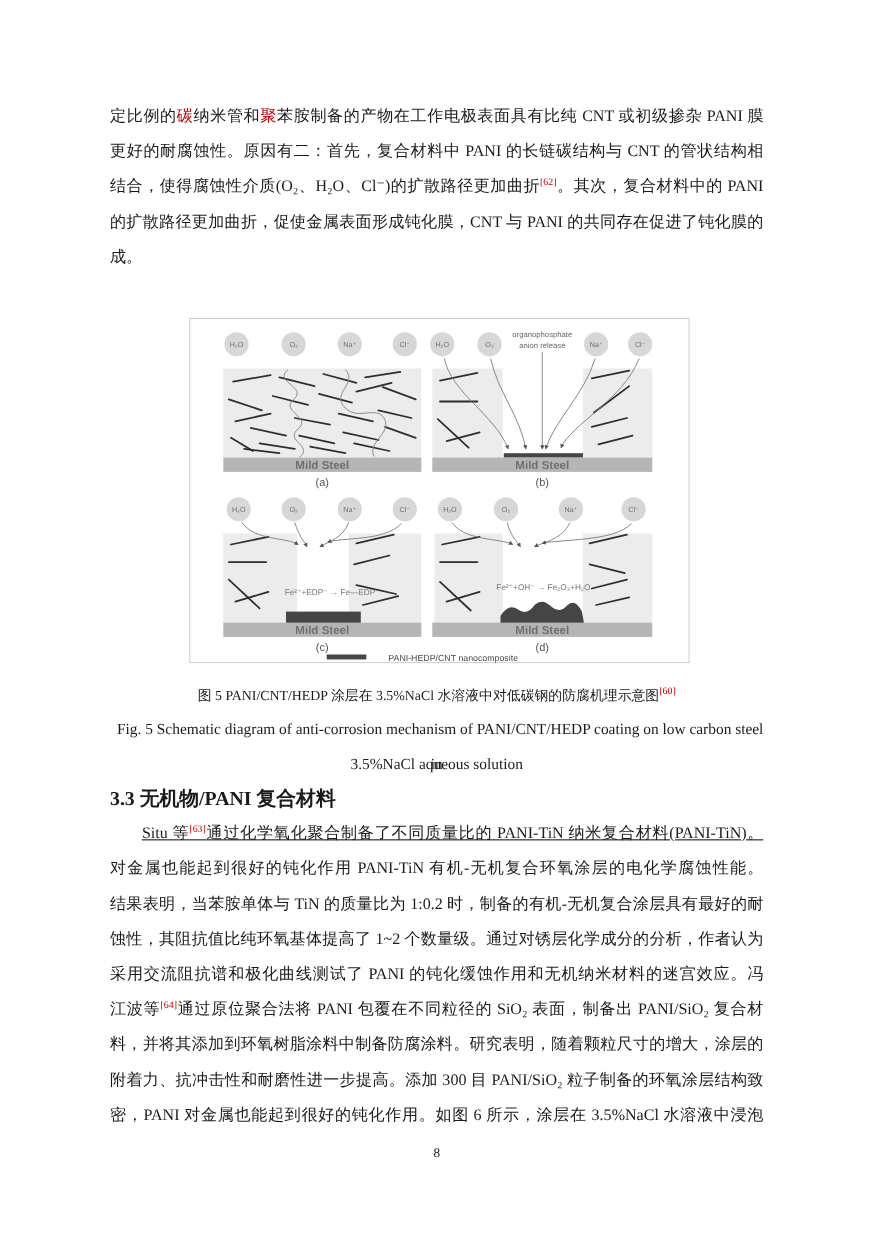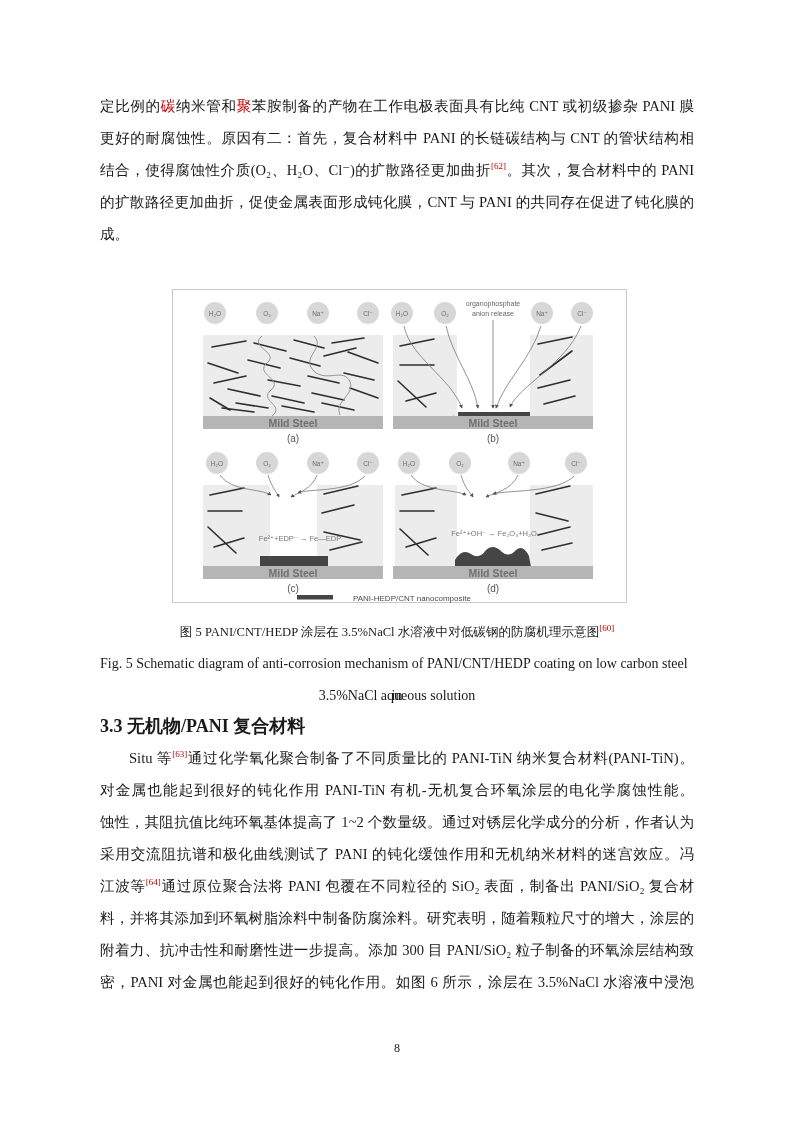--- a/index.html
+++ b/index.html
@@ -10,25 +10,25 @@
   }
   .abs{position:absolute;}
   
   .textcol{left:100px;width:594px;}
   .line{
     height:32px;line-height:32px;font-size:14.6px;
     text-align:justify;text-align-last:justify;text-justify:inter-character;
     white-space:normal;overflow:hidden;
   }
   .line.left{text-align:left;text-align-last:left;}
-  .line.indent{text-indent:29px;}
+  .line.indent{text-indent:29px;text-decoration:underline;}
   .red{color:#c00000;}
   .sup{font-size:9px;vertical-align:super;line-height:0;}
   
-  .capline{height:32px;line-height:32px;text-align:left;text-align-last:center;font-size:12.6px;}
+  .capline{height:32px;line-height:32px;text-align:right;text-align-last:center;font-size:12.6px;}
   .capline.en{font-size:14px;}
   
   .heading{height:32px;line-height:32px;font-size:18px;font-weight:bold;text-align:left;text-align-last:left;}
   
   .pagenum{left:0;width:794px;text-align:center;font-size:12px;height:20px;line-height:20px;}
   
   svg text{font-family:"Liberation Sans","DejaVu Sans",sans-serif;}
   .ion-txt{font-size:6.5px;fill:#6e6e6e;}
   .rel-txt{font-size:7px;fill:#666;}
   .steel-txt{font-size:10.5px;font-weight:bold;fill:#707070;}
@@ -232,20 +232,21 @@
     <div class="capline"><span>图 5 PANI/CNT/HEDP 涂层在 3.5%NaCl 水溶液中对低碳钢的防腐机理示意图</span><span class="red sup">[60]</span></div>
     <div class="capline en">Fig. 5 Schematic diagram of anti-corrosion mechanism of PANI/CNT/HEDP coating on low carbon steel in</div>
     <div class="capline en">3.5%NaCl aqueous solution</div>
   </div>
 
   <div class="abs textcol heading" style="top:710px;">3.3 无机物/PANI 复合材料</div>
 
   <div class="abs textcol" style="top:742px;">
     <div class="line indent"><span>Situ 等</span><span class="red sup">[63]</span><span>通过化学氧化聚合制备了不同质量比的 PANI-TiN 纳米复合材料(PANI-TiN)。</span></div>
     <div class="line"><span>对金属也能起到很好的钝化作用 PANI-TiN 有机-无机复合环氧涂层的电化学腐蚀性能。</span></div>
+    <div class="line"><span>结果表明，当苯胺单体与 TiN 的质量比为 1:0.2 时，制备的有机-无机复合涂层具有最好的耐</span></div>
     <div class="line"><span>蚀性，其阻抗值比纯环氧基体提高了 1~2 个数量级。通过对锈层化学成分的分析，作者认为</span></div>
     <div class="line"><span>采用交流阻抗谱和极化曲线测试了 PANI 的钝化缓蚀作用和无机纳米材料的迷宫效应。冯</span></div>
     <div class="line"><span>江波等</span><span class="red sup">[64]</span><span>通过原位聚合法将 PANI 包覆在不同粒径的 SiO₂ 表面，制备出 PANI/SiO₂ 复合材</span></div>
     <div class="line"><span>料，并将其添加到环氧树脂涂料中制备防腐涂料。研究表明，随着颗粒尺寸的增大，涂层的</span></div>
     <div class="line"><span>附着力、抗冲击性和耐磨性进一步提高。添加 300 目 PANI/SiO₂ 粒子制备的环氧涂层结构致</span></div>
     <div class="line"><span>密，PANI 对金属也能起到很好的钝化作用。如图 6 所示，涂层在 3.5%NaCl 水溶液中浸泡</span></div>
   </div>
 
   <div class="abs pagenum" style="top:1038px;">8</div>
 

